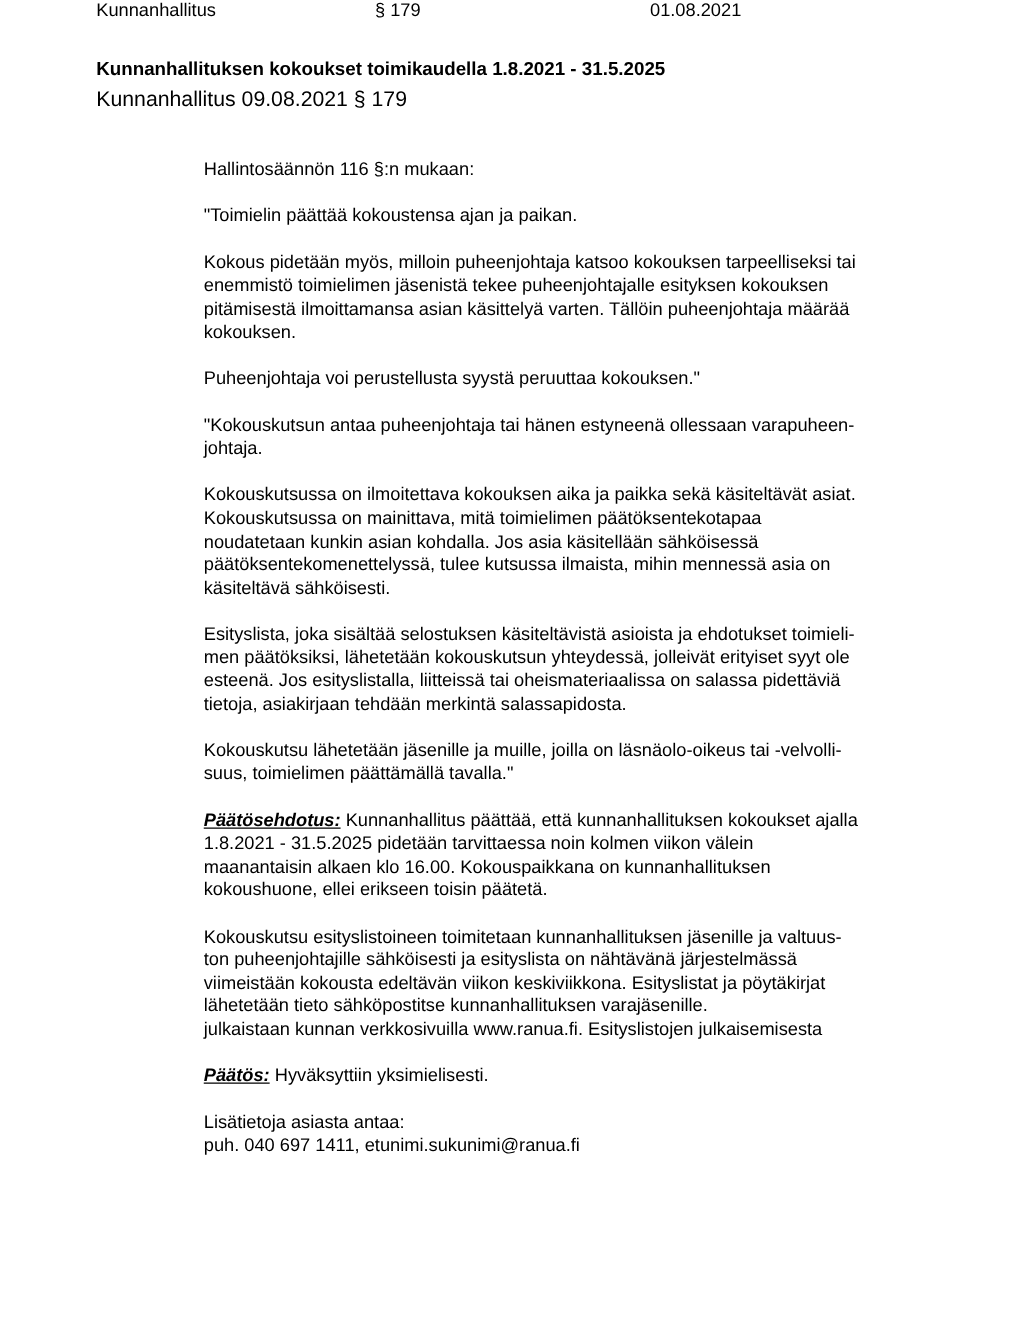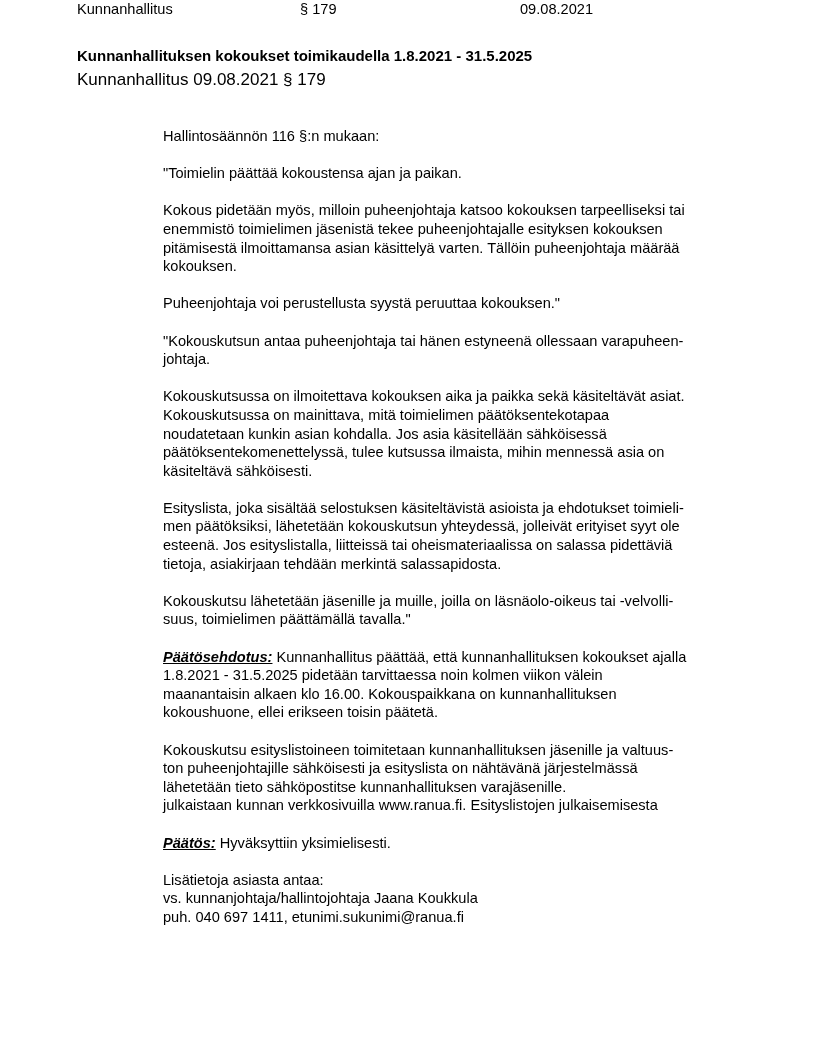--- a/index.html
+++ b/index.html
@@ -60,21 +60,21 @@
   }
 </style>
 </head>
 <body>
 
 <div class="page">
 
   <div>
     <span class="hdr hdr-committee">Kunnanhallitus</span>
     <span class="hdr hdr-section">§ 179</span>
-    <span class="hdr hdr-date">09.08.2021</span>
+    <span class="hdr hdr-date">01.08.2021</span>
   </div>
 
   <h1 class="doc-title">Kunnanhallituksen kokoukset toimikaudella 1.8.2021 - 31.5.2025</h1>
 
   <div class="doc-subtitle">Kunnanhallitus 09.08.2021 § 179</div>
 
   <div class="body-col">
 
     <p class="para">
       <span class="line">Hallintosäännön 116 §:n mukaan:</span>
@@ -123,28 +123,28 @@
     <p class="para">
       <span class="line"><span class="lead">Päätösehdotus:</span><span> Kunnanhallitus päättää, että kunnanhallituksen kokoukset ajalla</span></span>
       <span class="line">1.8.2021 - 31.5.2025 pidetään tarvittaessa noin kolmen viikon välein</span>
       <span class="line">maanantaisin alkaen klo 16.00. Kokouspaikkana on kunnanhallituksen</span>
       <span class="line">kokoushuone, ellei erikseen toisin päätetä.</span>
     </p>
 
     <p class="para">
       <span class="line">Kokouskutsu esityslistoineen toimitetaan kunnanhallituksen jäsenille ja valtuus-</span>
       <span class="line">ton puheenjohtajille sähköisesti ja esityslista on nähtävänä järjestelmässä</span>
+      <span class="line">viimeistään kokousta edeltävän viikon keskiviikkona. Esityslistat ja pöytäkirjat</span>
       <span class="line">lähetetään tieto sähköpostitse kunnanhallituksen varajäsenille.</span>
       <span class="line">julkaistaan kunnan verkkosivuilla www.ranua.fi. Esityslistojen julkaisemisesta</span>
     </p>
 
     <p class="para">
       <span class="line"><span class="lead">Päätös:</span><span> Hyväksyttiin yksimielisesti.</span></span>
     </p>
 
     <p class="para">
       <span class="line">Lisätietoja asiasta antaa:</span>
-      <span class="line">vs. kunnanjohtaja/hallintojohtaja Jaana Koukkula</span>
       <span class="line">puh. 040 697 1411, etunimi.sukunimi@ranua.fi</span>
     </p>
 
   </div>
 </div>
 
 </body></html>

